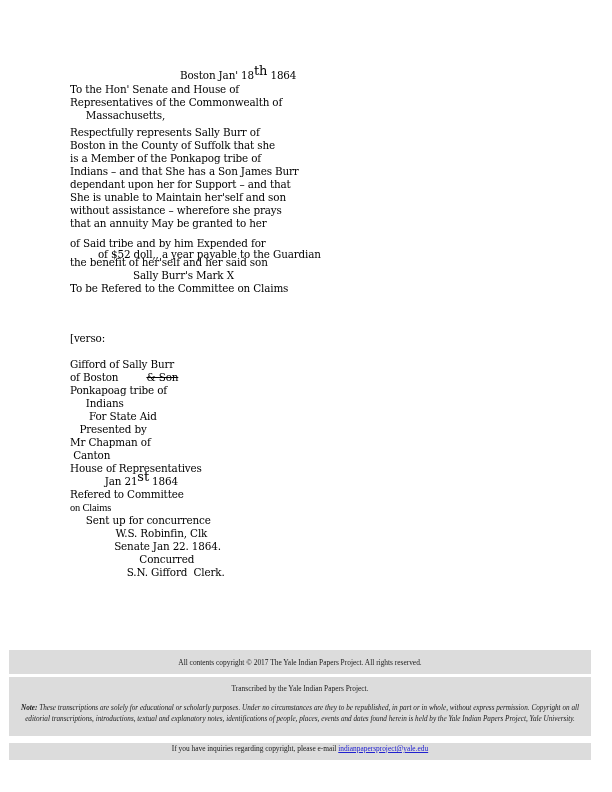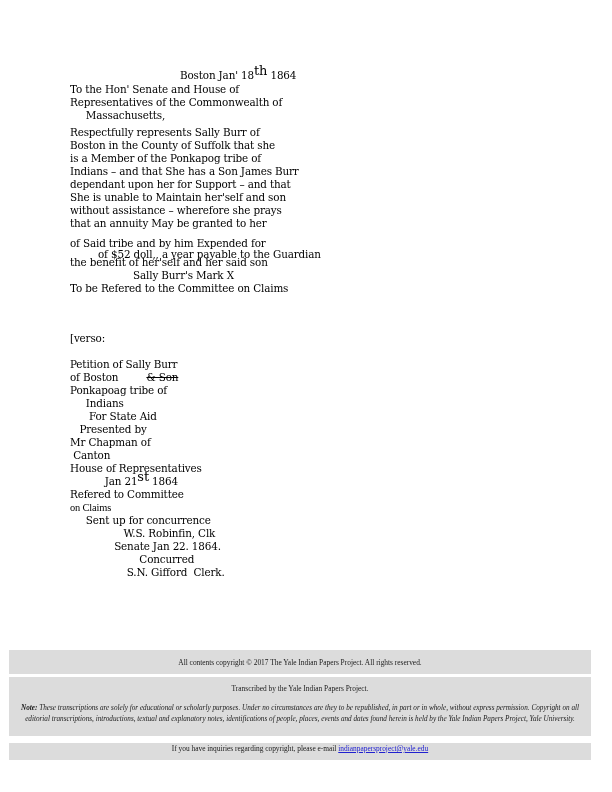--- a/index.html
+++ b/index.html
@@ -94,38 +94,38 @@
   <div class="tline" style="position:absolute;left:70px;top:204px;">without assistance – wherefore she prays</div>
   <div class="tline" style="position:absolute;left:70px;top:217px;">that an annuity May be granted to her</div>
   <div class="tline" style="position:absolute;left:70px;top:248px;margin-left:28px;">of $52 doll,, a year payable to the Guardian</div>
   <div class="tline" style="position:absolute;left:70px;top:237px;">of Said tribe and by him Expended for</div>
   <div class="tline" style="position:absolute;left:70px;top:256px;">the benefit of her'self and her said son</div>
   <div class="tline" style="position:absolute;left:70px;top:269px;">                    Sally Burr's Mark X</div>
   <div class="tline" style="position:absolute;left:70px;top:282px;">To be Refered to the Committee on Claims</div>
 
   <div class="tline" style="position:absolute;left:70px;top:332px;">[verso:</div>
 
-  <div class="tline" style="position:absolute;left:70px;top:358px;">Petition of Sally Burr</div>
+  <div class="tline" style="position:absolute;left:70px;top:358px;">Gifford of Sally Burr</div>
 
   <div class="tline" style="position:absolute;left:70px;top:371px;"><span>of Boston</span><span style="display:inline-block;width:28px;"></span><span class="struck">&amp; Son</span></div>
 
   <div class="tline" style="position:absolute;left:70px;top:384px;">Ponkapoag tribe of</div>
   <div class="tline" style="position:absolute;left:70px;top:397px;">     Indians</div>
   <div class="tline" style="position:absolute;left:70px;top:410px;">      For State Aid</div>
   <div class="tline" style="position:absolute;left:70px;top:423px;">   Presented by</div>
   <div class="tline" style="position:absolute;left:70px;top:436px;">Mr Chapman of</div>
   <div class="tline" style="position:absolute;left:70px;top:449px;"> Canton</div>
   <div class="tline" style="position:absolute;left:70px;top:462px;">House of Representatives</div>
 
   <div class="tline" style="position:absolute;left:70px;top:475px;"><span>           Jan 21</span><span class="sup">st</span><span> 1864</span></div>
 
   <div class="tline" style="position:absolute;left:70px;top:488px;">Refered to Committee</div>
   <div class="tline" style="position:absolute;left:70px;top:501px;font-family:Liberation Serif, serif;">on Claims</div>
   <div class="tline" style="position:absolute;left:70px;top:514px;">     Sent up for concurrence</div>
-  <div class="tline" style="position:absolute;left:70px;top:527px;text-align:center;">                 W.S. Robinfin, Clk</div>
+  <div class="tline" style="position:absolute;left:62px;top:527px;text-align:center;">                 W.S. Robinfin, Clk</div>
   <div class="tline" style="position:absolute;left:70px;top:540px;">              Senate Jan 22. 1864.</div>
   <div class="tline" style="position:absolute;left:70px;top:553px;">                      Concurred</div>
   <div class="tline" style="position:absolute;left:70px;top:566px;">                  S.N. Gifford  Clerk.</div>
 </div>
 
 <div id="footer">
 
   <div class="fband" style="top:650px;height:38px;">
     <div class="ftext" style="padding-top:7px;">All contents copyright © 2017  The Yale Indian Papers Project. All rights reserved.</div>
   </div>

